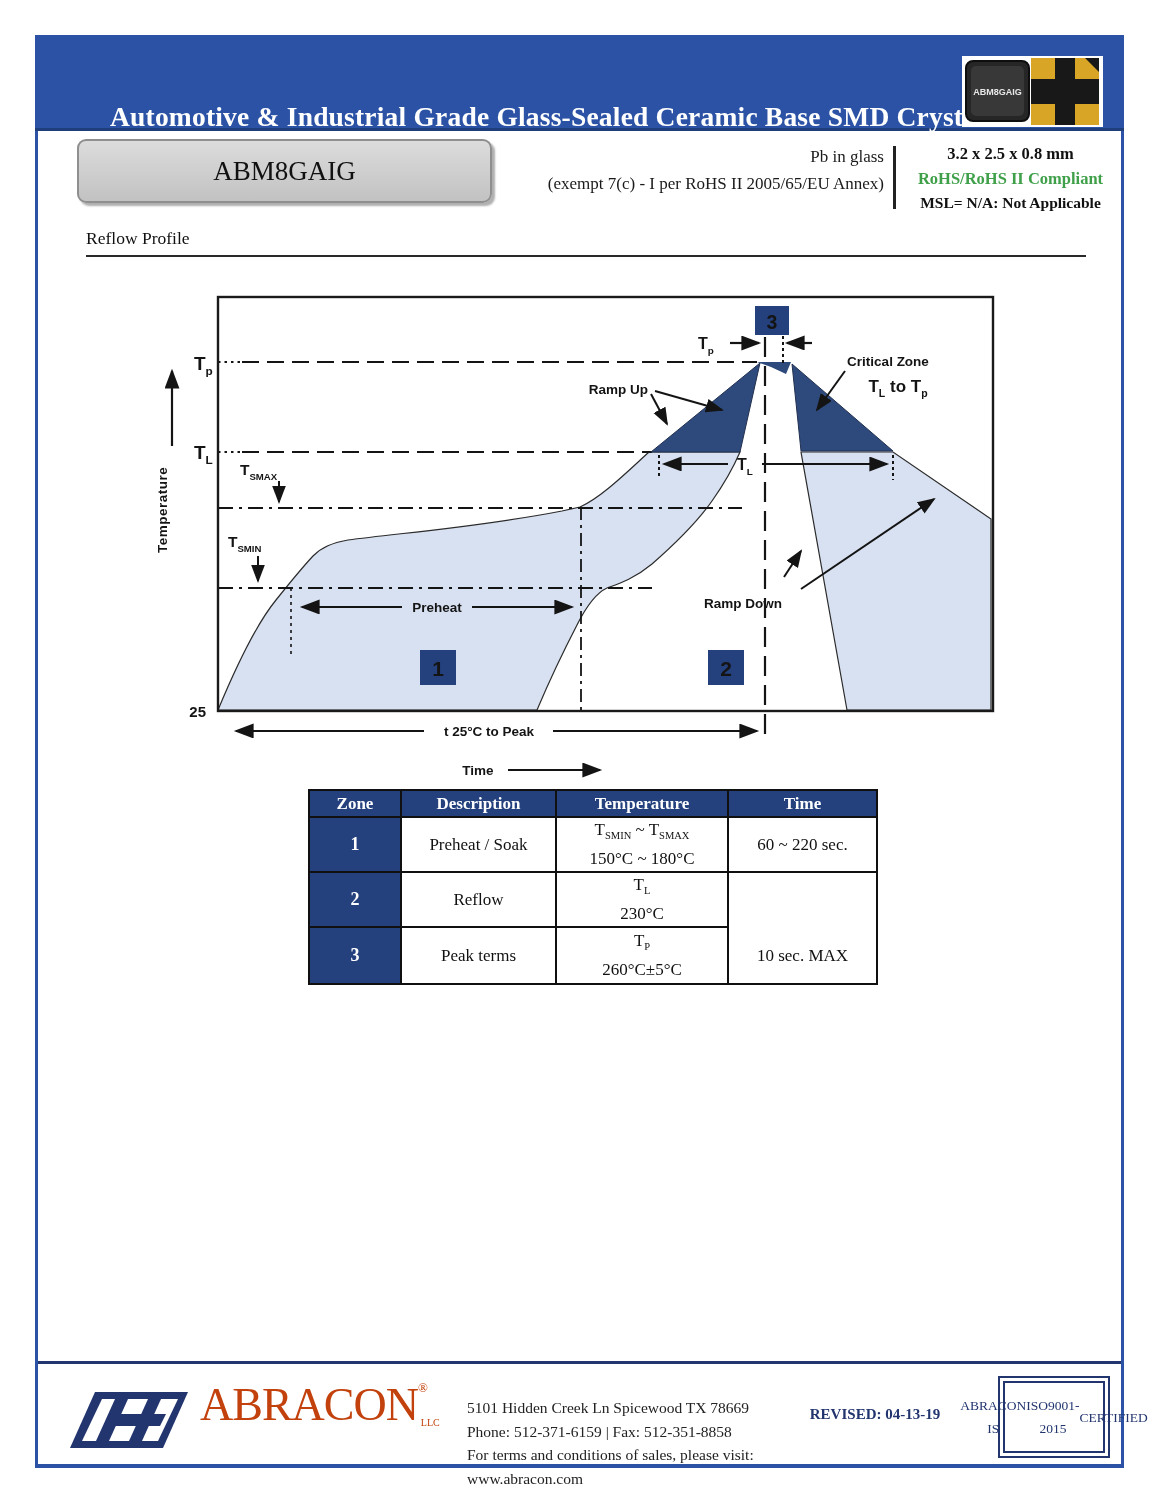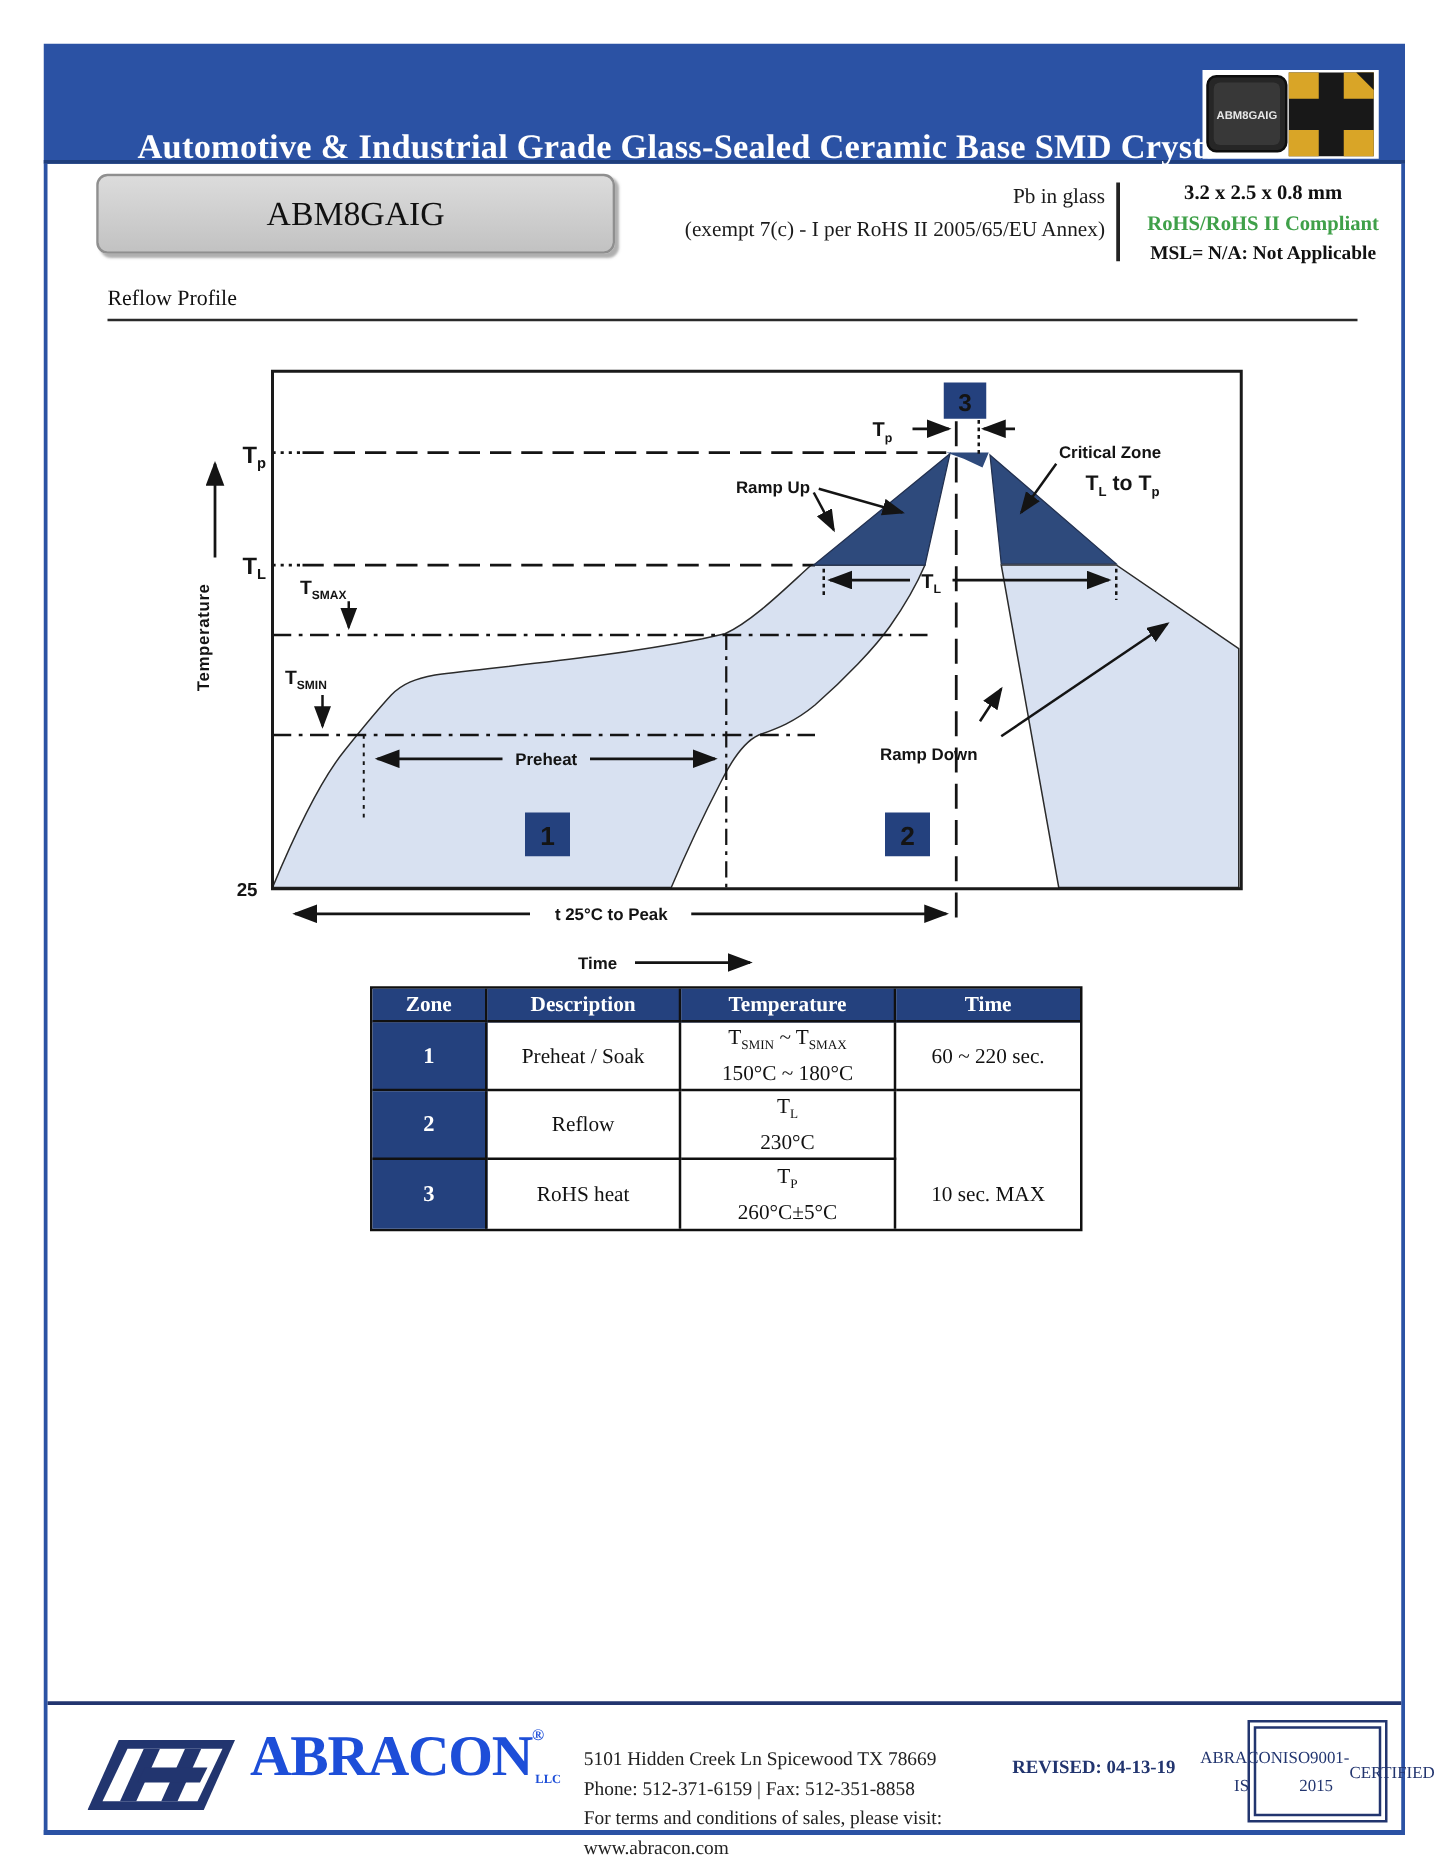--- a/index.html
+++ b/index.html
@@ -25,33 +25,33 @@
   .sub-div{position:absolute;left:893px;top:146px;width:3px;height:63px;background:#222;}
   .right-block{position:absolute;left:902px;top:142px;width:217px;text-align:center;
                font-weight:bold;font-size:16.5px;line-height:24.5px;color:#111;}
   .green{color:#3FA049;}
   .sec-title{position:absolute;left:86px;top:228px;font-size:17.5px;font-weight:normal;color:#111;}
   .sec-rule{position:absolute;left:86px;top:255px;width:1000px;height:2px;background:#2a2a2a;}
   
   .chart{position:absolute;left:140px;top:285px;width:920px;height:500px;}
   .chart text{font-family:"Liberation Sans",sans-serif;font-weight:bold;fill:#141414;}
   
-  .rtable{position:absolute;left:296px;top:789px;width:566px;border:2.5px solid #101010;background:#fff;}
+  .rtable{position:absolute;left:308px;top:789px;width:566px;border:2.5px solid #101010;background:#fff;}
   .trow{display:grid;grid-template-columns:92px 155px 172px 1fr;}
   .cell{border-right:2px solid #101010;border-bottom:2px solid #101010;display:flex;
         align-items:center;justify-content:center;box-sizing:border-box;text-align:center;}
   .cell.last{border-right:none;}
   .trow.lastrow .cell{border-bottom:none;}
   .hcell{height:27px;background:#24417E;color:#fff;font-weight:bold;font-size:17px;}
   .zcell{height:55px;background:#24417E;color:#fff;font-weight:bold;font-size:18px;}
   .bcell{height:55px;font-size:17px;color:#111;flex-direction:column;line-height:22px;}
   .rt-sub{font-size:62%;vertical-align:sub;}
   
   .logo-wrap{position:absolute;left:70px;top:1380px;width:400px;height:80px;}
-  .brand{position:absolute;left:130px;top:-2px;font-size:46px;font-weight:bold;color:#1d4ed8;
+  .brand{position:absolute;left:130px;top:-2px;font-size:46px;font-weight:normal;color:#c2410c;
          letter-spacing:-1px;}
   .brand .reg{font-size:13px;vertical-align:top;position:relative;top:2px;}
   .brand .llc{font-size:10px;letter-spacing:0;position:relative;left:-6px;top:6px;}
   .addr{position:absolute;left:467px;top:1396px;width:330px;font-size:15.5px;color:#222;
         line-height:23.5px;}
   .revised{position:absolute;left:795px;top:1406px;width:160px;text-align:center;
            font-weight:bold;color:#22356F;font-size:15px;}
   .isobox{position:absolute;left:998px;top:1376px;width:108px;height:78px;border:2px solid #22356F;
           outline:2px solid #22356F;outline-offset:-7px;display:flex;
           align-items:center;justify-content:center;color:#22356F;font-size:13.5px;line-height:23px;
@@ -201,21 +201,21 @@
     <div class="trow">
       <div class="cell zcell">2</div>
       <div class="cell bcell">Reflow</div>
       <div class="cell bcell">
         <span><span>T</span><span class="rt-sub">L</span></span>
         <span>230°C</span>
       </div>
     </div>
     <div class="trow lastrow">
       <div class="cell zcell">3</div>
-      <div class="cell bcell">RoHS heat</div>
+      <div class="cell bcell">Peak terms</div>
       <div class="cell bcell">
         <span><span>T</span><span class="rt-sub">P</span></span>
         <span>260°C±5°C</span>
       </div>
       <div class="cell bcell last">10 sec. MAX</div>
     </div>
   </div>
 
   <div class="foot-line"></div>
   <div class="logo-wrap">

